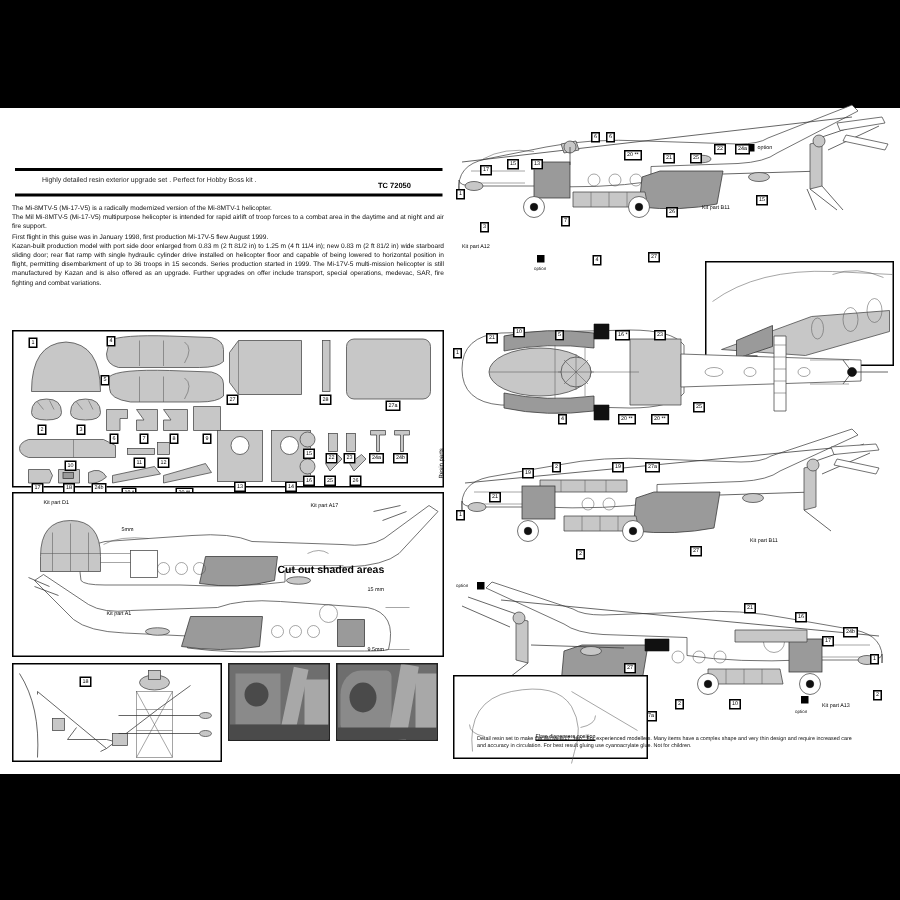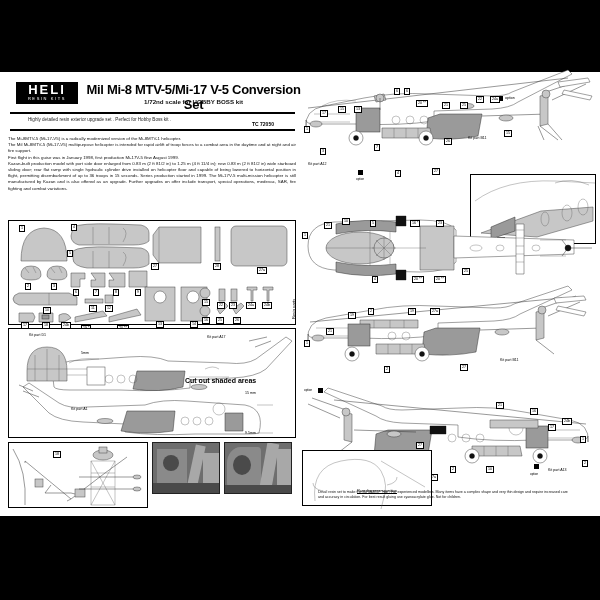--- a/index.html
+++ b/index.html
@@ -55,29 +55,20 @@
   .photo .g2{position:absolute;background:#4a4a4a;}
   .photo .g3{position:absolute;background:#a8a8a8;}
   .foot{position:absolute;left:318px;top:418px;width:250px;font-size:3.6px;
         line-height:5px;color:#111;}
 </style>
 </head>
 <body>
 
 <div id="sheet">
 
-  <div class="hdr">
-    <div class="logo">
-      <div class="l1">HELI</div>
-      <div class="l2">RESIN KITS</div>
-    </div>
-    <div class="logo-dot"></div>
-    <div class="ttl">Mil Mi-8 MTV-5/Mi-17 V-5 Conversion Set</div>
-    <div class="sub">1/72nd scale for HOBBY BOSS kit</div>
-  </div>
   <div class="rule" style="top:40px;height:1.6px;"></div>
   <div class="tag">Highly detailed resin exterior upgrade set . Perfect for Hobby Boss kit .</div>
   <div class="code">TC 72050</div>
   <div class="rule" style="top:57px;height:1.6px;"></div>
 
   <div class="para">
     <p>The Mi-8MTV-5 (Mi-17-V5) is a radically modernized version of the Mi-8MTV-1 helicopter.</p>
     <p>The Mil Mi-8MTV-5 (Mi-17-V5) multipurpose helicopter is intended for rapid airlift of troop forces to a combat area in the daytime and at night and air fire support.</p>
     <p>First flight in this guise was in January 1998, first production Mi-17V-5 flew August 1999.</p>
     <p>Kazan-built production model with port side door enlarged from 0.83 m (2 ft 81/2 in) to 1.25 m (4 ft 11/4 in); new 0.83 m (2 ft 81/2 in) wide starboard sliding door; rear flat ramp with single hydraulic cylinder drive installed on helicopter floor and capable of being lowered to horizontal position in flight, permitting disembarkment of up to 36 troops in 15 seconds. Series production started in 1999. The Mi-17V-5 multi-mission helicopter is still manufactured by Kazan and is also offered as an upgrade. Further upgrades on offer include transport, special operations, medevac, SAR, fire fighting and combat variations.</p>

